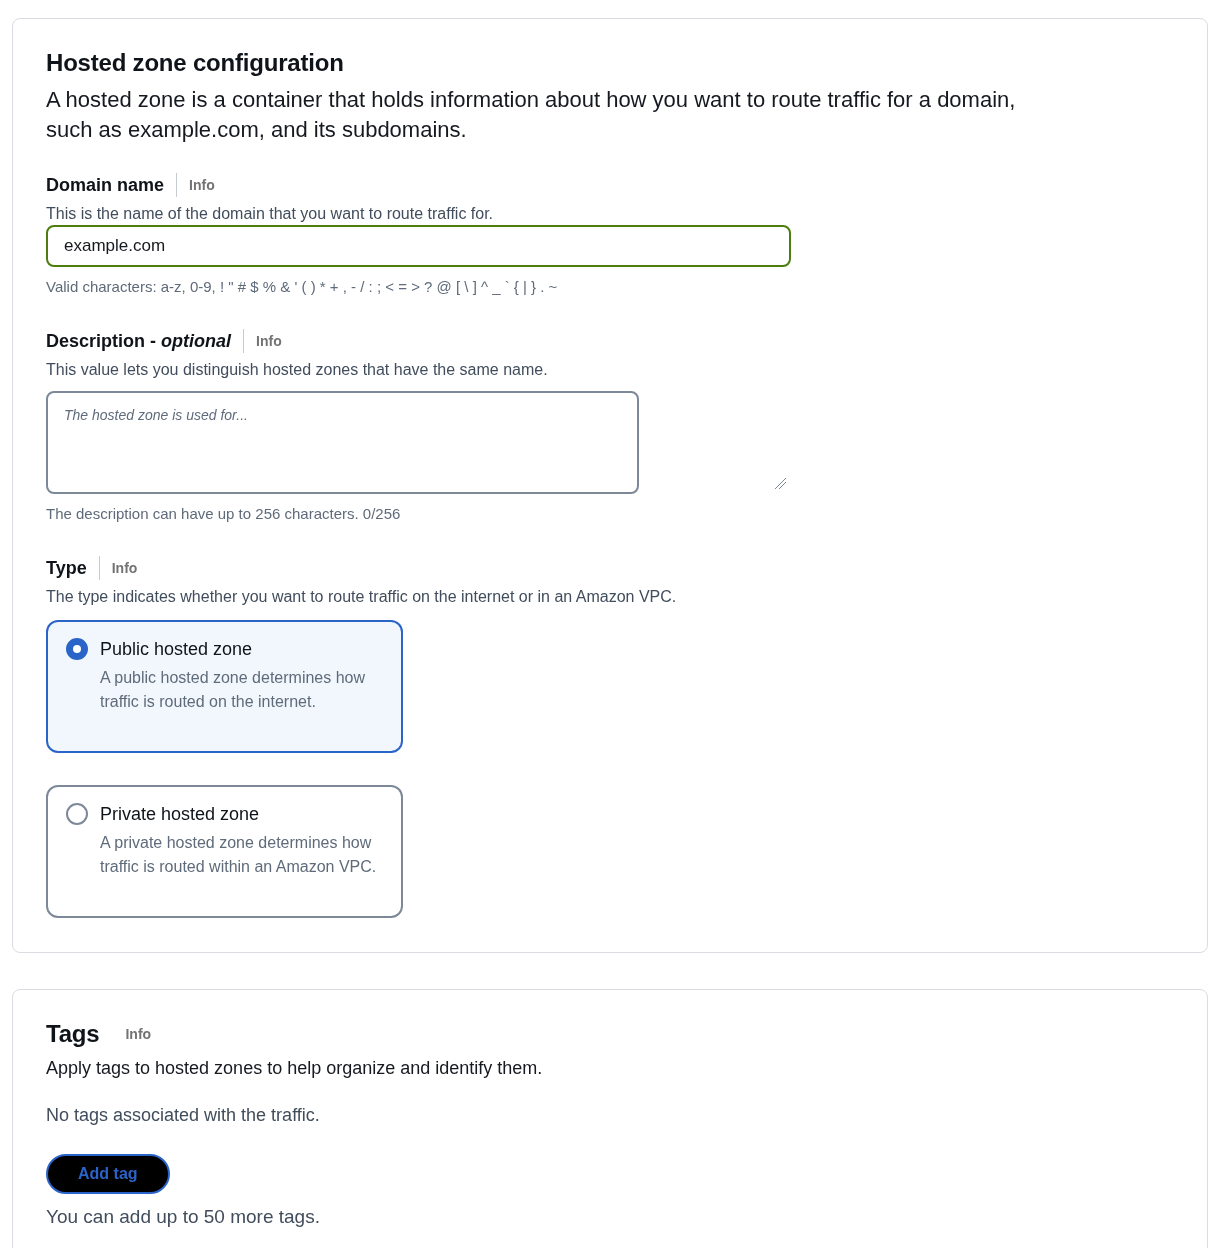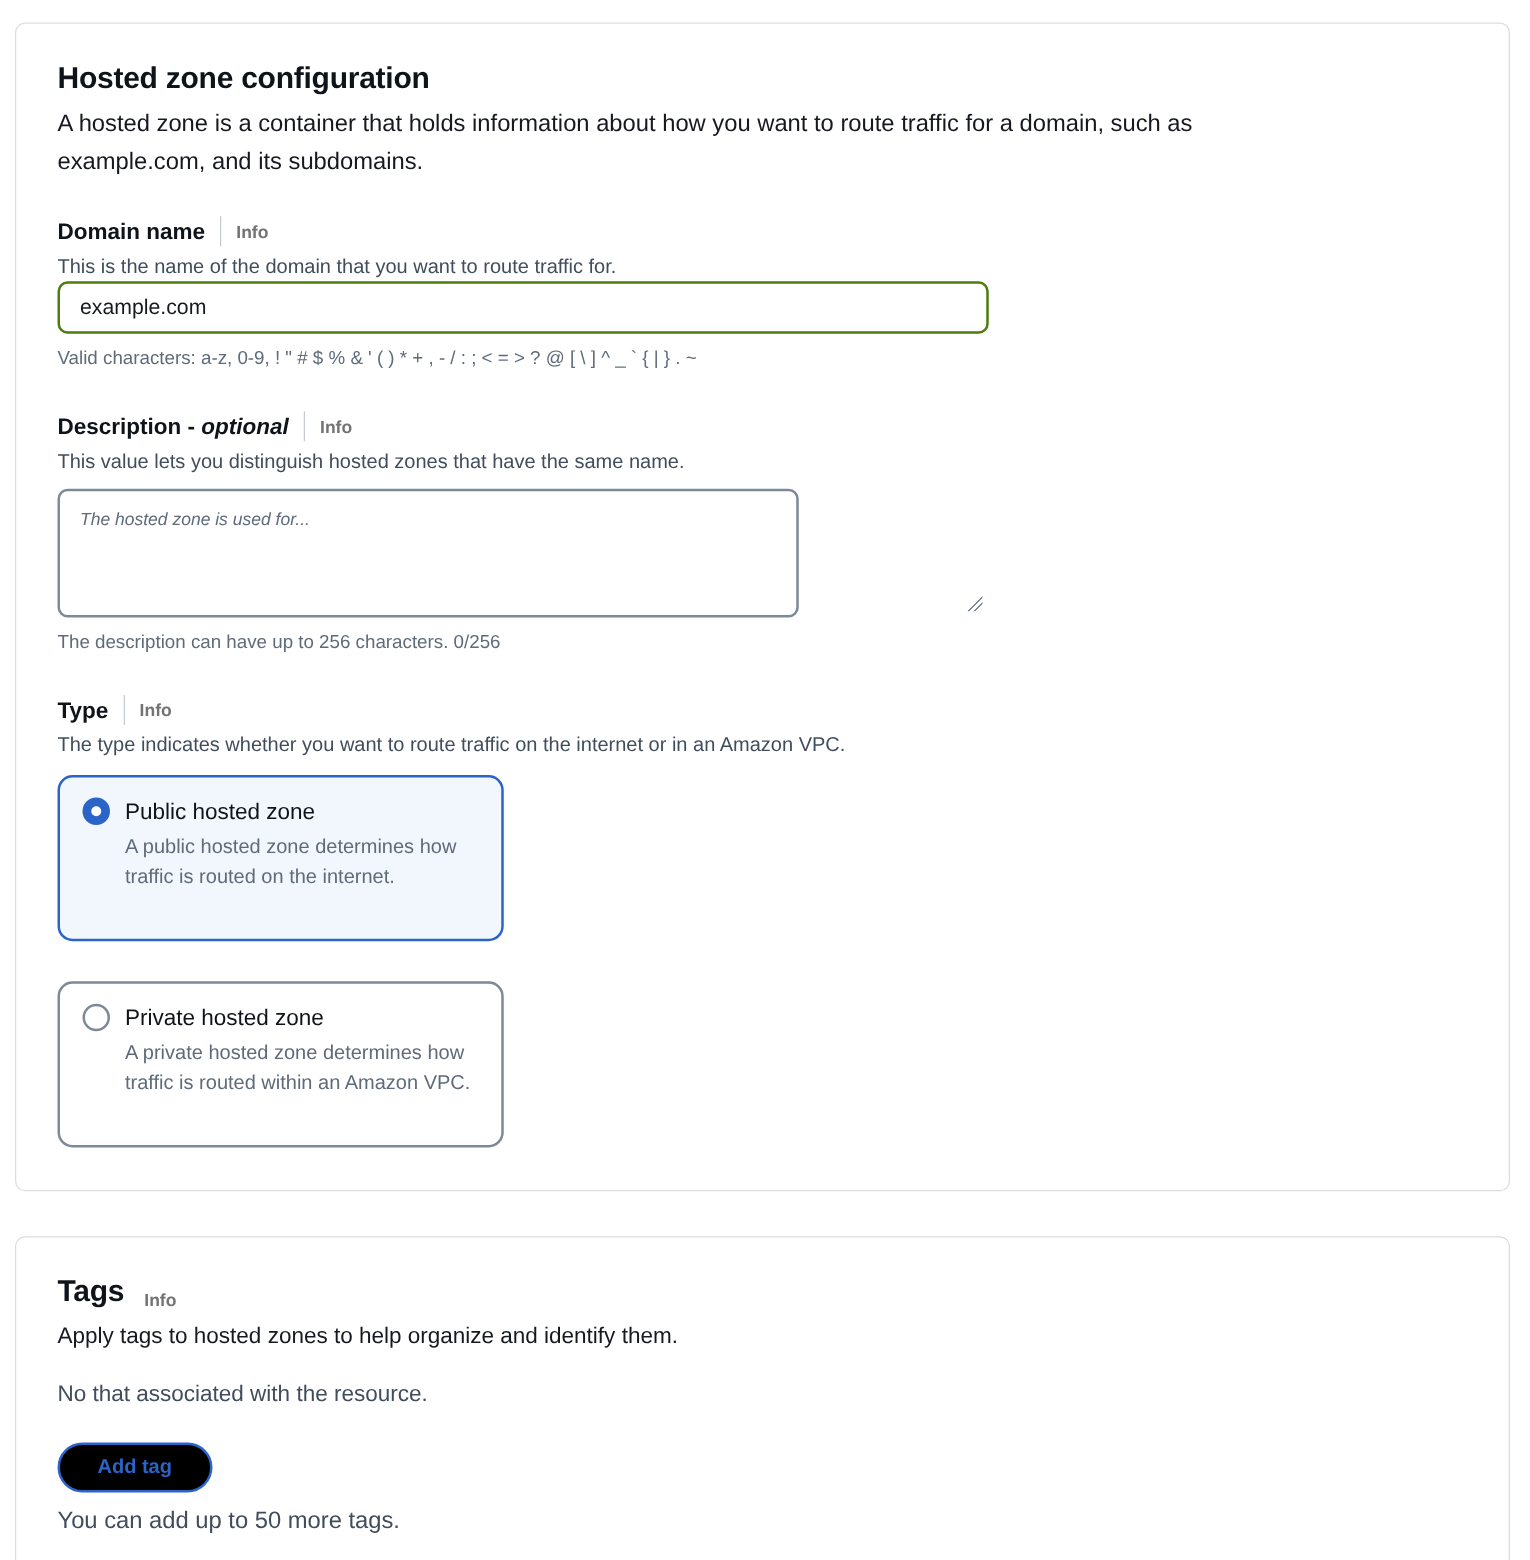--- a/index.html
+++ b/index.html
@@ -22,21 +22,21 @@
   #tags-card { margin-top: 36px; }
 
   .card-title {
     font-size: 24px;
     font-weight: 700;
     color: #0f141a;
     letter-spacing: -0.2px;
   }
   .intro {
     margin-top: 8px;
-    font-size: 19px;
+    font-size: 22px;
     line-height: 30px;
     color: #16191f;
     max-width: 1020px;
   }
 
   .field { margin-top: 28px; }
   .label-row { display: flex; align-items: center; }
   .field-label {
     font-size: 18px;
     font-weight: 700;
@@ -139,21 +139,21 @@
   .tile-title { font-size: 18px; color: #0f141a; }
   .tile-desc {
     margin-top: 6px;
     margin-left: 34px;
     font-size: 16px;
     line-height: 24px;
     color: #5f6b7a;
   }
 
   
-  .tags-title-row { display: flex; align-items: flex-end; gap: 16px; }
+  .tags-title-row { display: flex; align-items: center; gap: 26px; }
   .tags-helper { margin-top: 10px; font-size: 18px; color: #16191f; }
   .empty-state { margin-top: 26px; font-size: 18px; color: #414d5c; }
   .btn-secondary {
     margin-top: 28px;
     display: inline-block;
     border: 2px solid #2b64c9;
     border-radius: 21px;
     background: #000000;
     color: #2b64c9;
     font-size: 16px;
@@ -254,21 +254,21 @@
     </div>
   </div>
 </section>
 
 <section class="card" id="tags-card">
   <div class="tags-title-row">
     <h2 class="card-title">Tags</h2>
     <a class="info-link">Info</a>
   </div>
   <div class="tags-helper">Apply tags to hosted zones to help organize and identify them.</div>
-  <div class="empty-state">No that associated with the resource.</div>
+  <div class="empty-state">No tags associated with the traffic.</div>
   <button class="btn-secondary">Add tag</button>
   <div class="tags-constraint">You can add up to 50 more tags.</div>
 </section>
 
 <div class="footer">
   <button class="link-button">Cancel</button>
   <button class="btn-primary">Create hosted zone</button>
 </div>
 
 </body></html>

